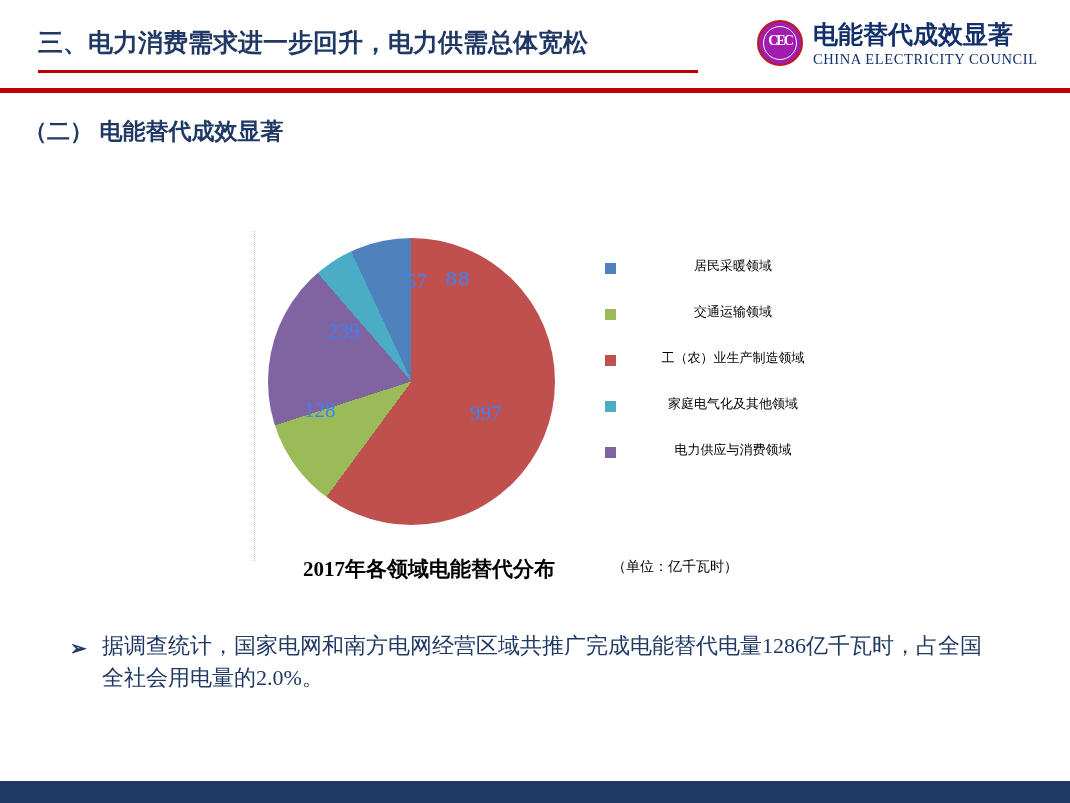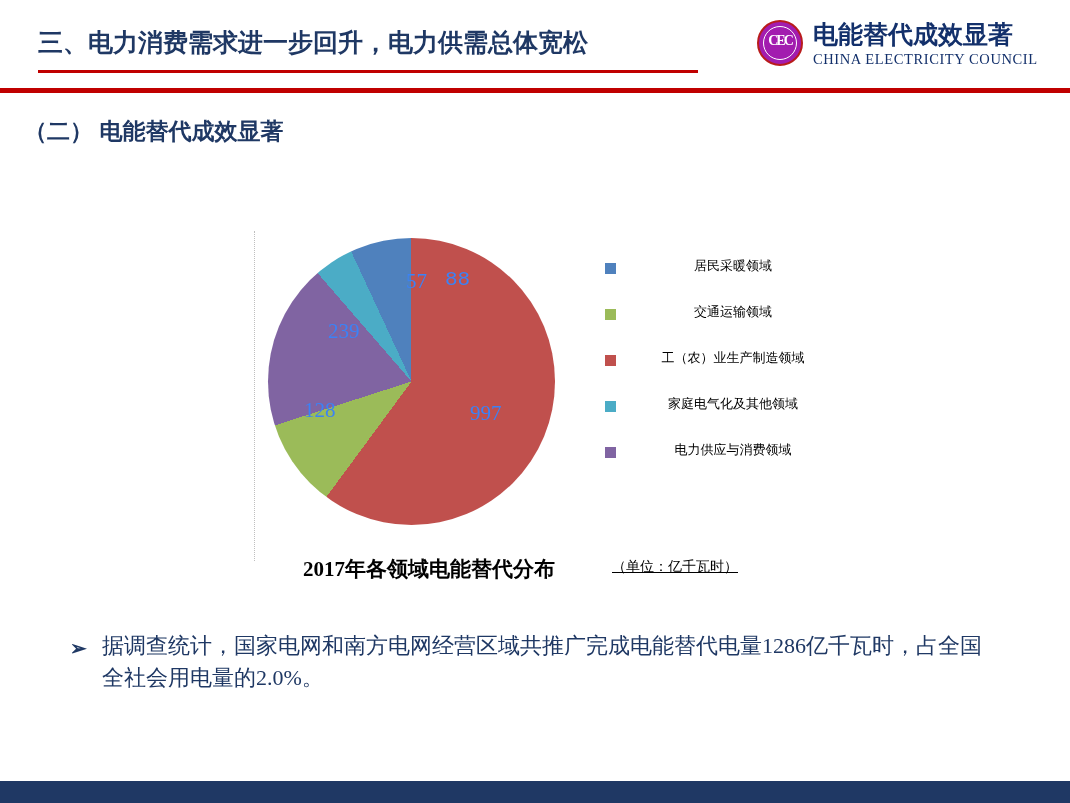--- a/index.html
+++ b/index.html
@@ -218,21 +218,20 @@
     white-space: nowrap;
     margin-left: 8px;
   }
   .chart-unit {
     position: absolute;
     left: 612px;
     top: 558px;
     font-size: 14px;
     color: #000000;
     white-space: nowrap;
-    text-decoration: underline;
   }
 
   
   .bullet-block {
     position: absolute;
     left: 70px;
     top: 630px;
     width: 940px;
   }
   .bullet-marker {

